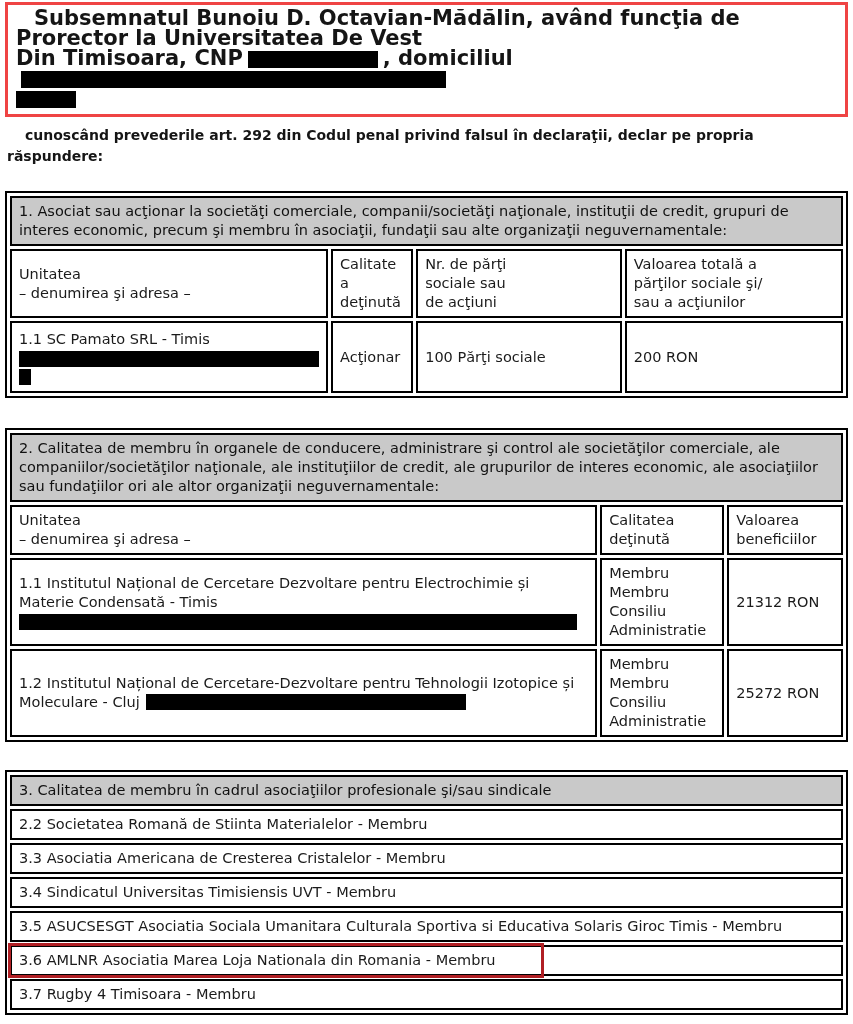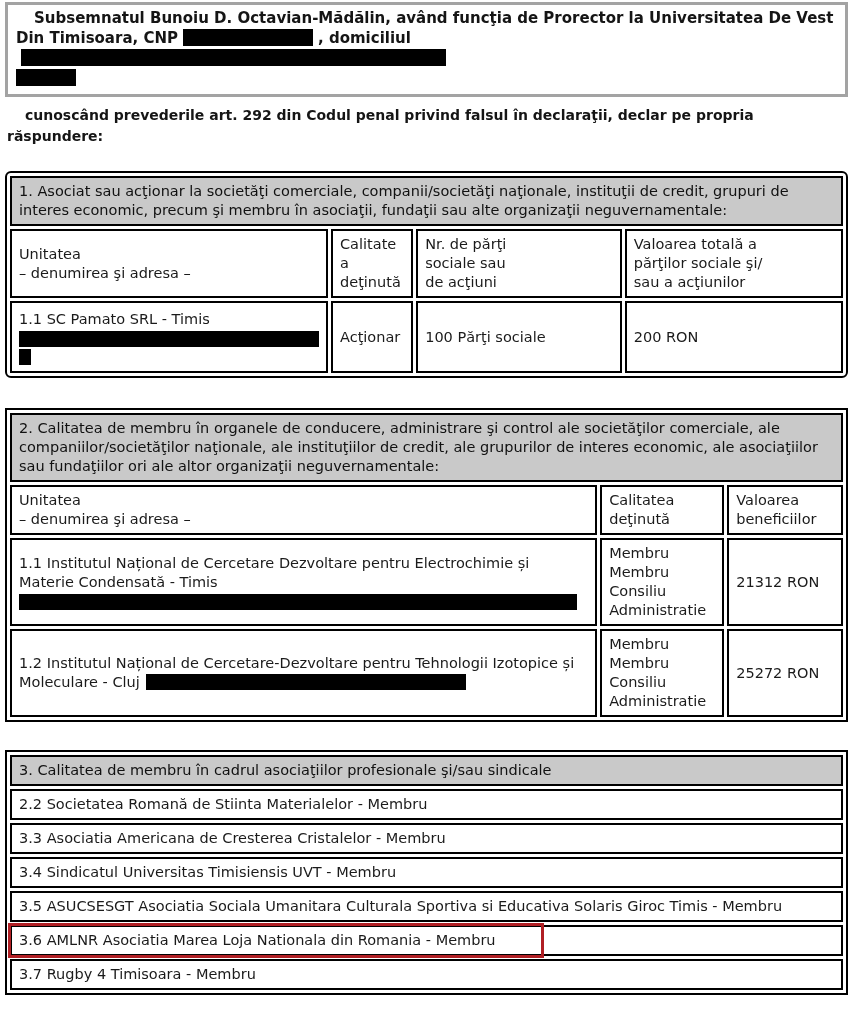--- a/index.html
+++ b/index.html
@@ -7,24 +7,24 @@
     width: 853px; height: 1024px;
     background: #ffffff;
     overflow: hidden;
     font-family: "DejaVu Sans", "Liberation Sans", sans-serif;
     color: #1b1b1b;
   }
   .page { width: 853px; height: 1024px; padding: 2px 5px; }
 
   
   .intro-box {
-    border: 3px solid #a3a3a3;
+    border: 3px solid #ef4444;
     padding: 3px 8px 6px 8px;
     font-weight: bold;
-    font-size: 15px;
+    font-size: 21px;
     line-height: 20px;
     color: #151515;
   }
   .intro-box p { text-indent: 18px; }
 
   .redact {
     display: inline-block;
     background: #000;
     height: 17px;
     vertical-align: -3px;
@@ -74,21 +74,21 @@
     line-height: 19px;
     padding: 5px 12px;
     color: #111;
   }
   th.col-head {
     text-align: center;
     white-space: pre-line;
     padding: 6px 4px;
   }
   td.pre { white-space: pre-line; }
-  .t1 { margin-top: 24px; border-radius: 6px; }
+  .t1 { margin-top: 24px; }
   .t2 { margin-top: 30px; }
   .t3 { margin-top: 28px; }
   .t1 td { height: 72px; }
   .t2 td.unit-cell { height: 88px; }
   .t3 td { padding: 4px 7px; }
 
   
   td.rel { position: relative; }
   .hl-36 {
     position: absolute;

